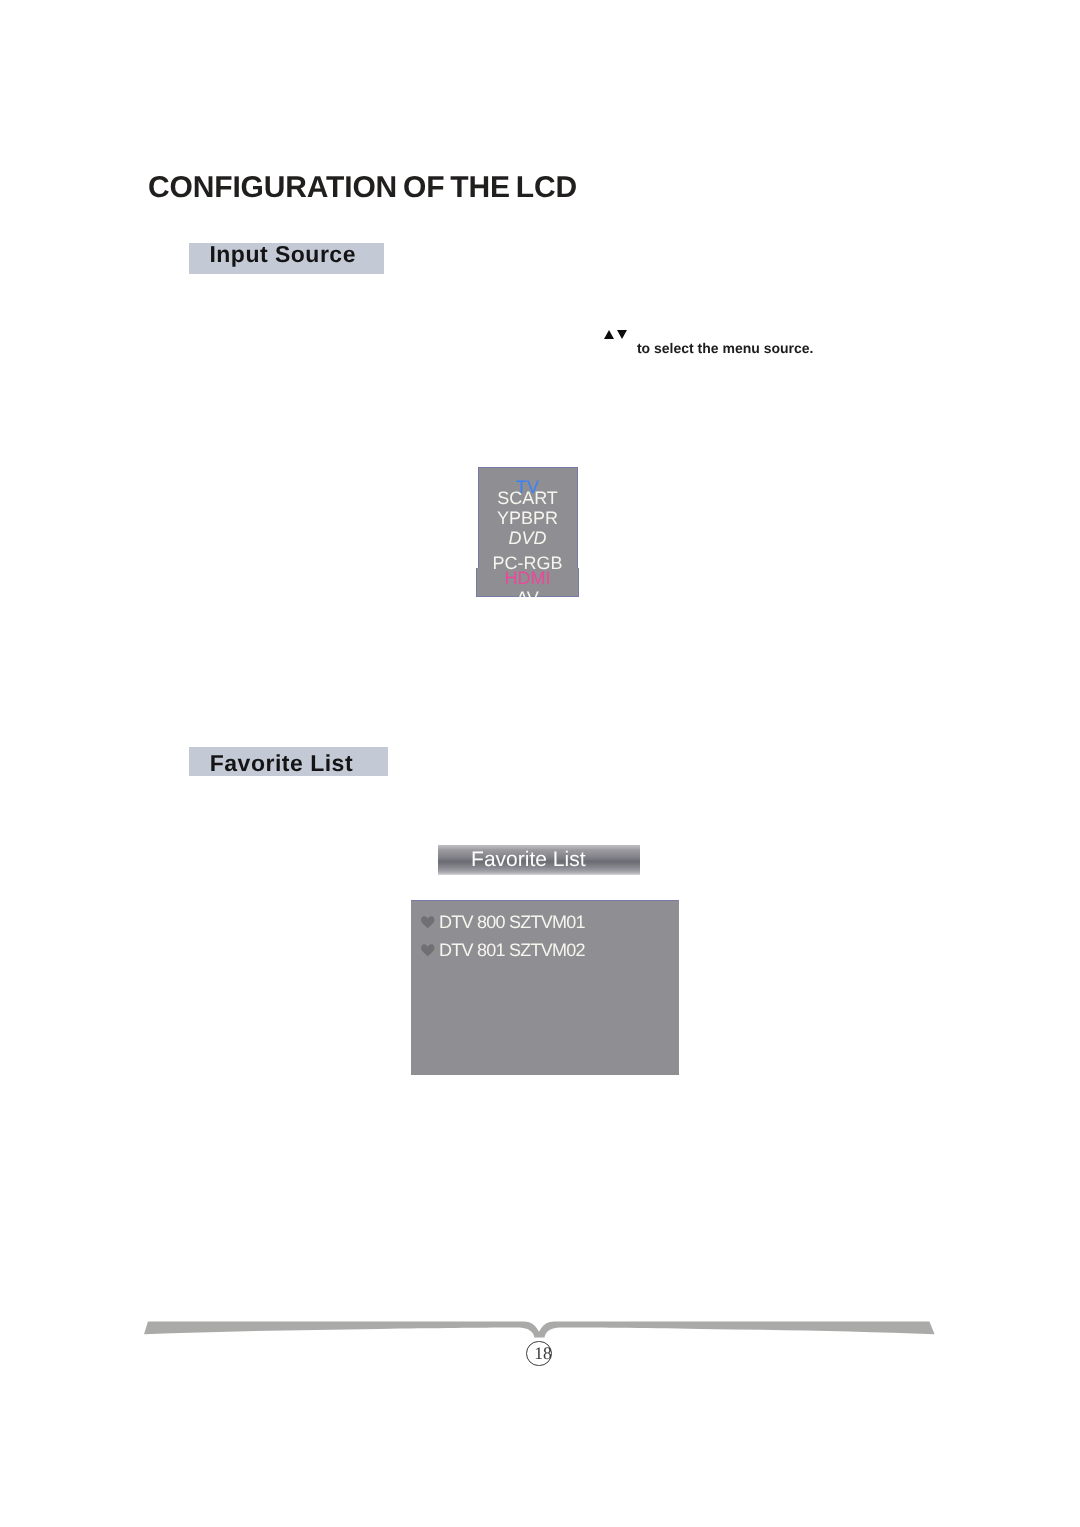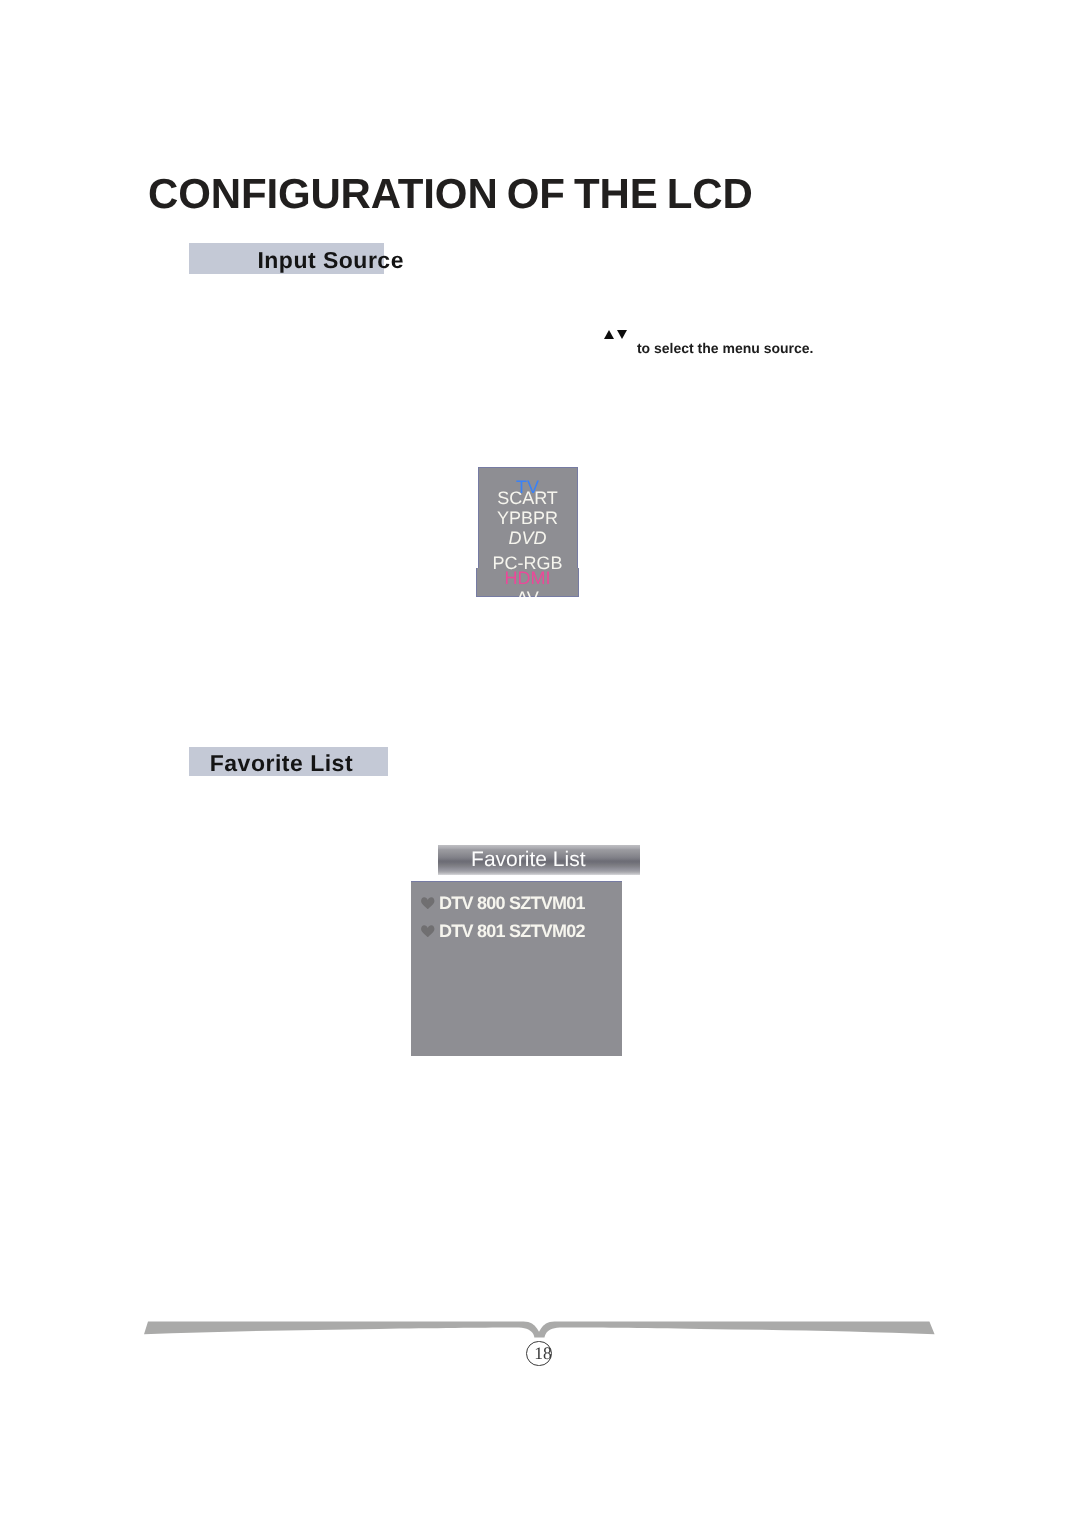--- a/index.html
+++ b/index.html
@@ -1,27 +1,27 @@
 <!DOCTYPE html>
 <html><head>
 <meta charset="utf-8">
 <style>
   html,body{margin:0;padding:0;}
   body{width:1080px;height:1527px;background:#ffffff;font-family:"Liberation Sans",sans-serif;overflow:hidden;position:relative;-webkit-font-smoothing:antialiased;text-rendering:geometricPrecision;}
   .page{position:absolute;inset:0;}
 
   
-  .page-title{position:absolute;left:148px;top:173px;font-size:42px;font-weight:bold;
+  .page-title{position:absolute;left:148px;top:173px;font-size:30px;font-weight:bold;
     letter-spacing:-0.15px;word-spacing:-2.3px;color:#211f1e;white-space:pre;line-height:1;}
 
   
   .sec-bar{position:absolute;background:#c4c9d6;}
   .sec-bar span{position:absolute;font-size:23px;font-weight:bold;color:#141414;letter-spacing:0.5px;white-space:pre;line-height:1;}
   #sec-input{left:189px;top:243px;width:194.5px;height:31.3px;}
-  #sec-input span{left:20.4px;top:6px;margin-left:48px;}
+  #sec-input span{left:20.4px;top:0;}
   #sec-fav{left:189.4px;top:746.6px;width:198.4px;height:29.3px;}
   #sec-fav span{left:20.4px;top:5.8px;}
 
   
   .body-line{position:absolute;font-size:18px;color:#1d1d1d;white-space:pre;line-height:1;}
   .body-line b{font-weight:bold;}
   #line1a{left:196px;top:324px;font-size:18px;}
   #line1b{left:633px;top:341px;font-size:14px;font-weight:bold;}
   #line2{left:196px;top:1167px;font-size:18.5px;word-spacing:0.7px;}
 
@@ -39,22 +39,22 @@
   #osd-src-clip{position:absolute;left:475.5px;top:467px;width:102.5px;height:129.5px;overflow:hidden;}
   .osd-item{position:absolute;left:0;width:104px;text-align:center;color:#f6f5ee;font-size:18px;
     line-height:1;white-space:pre;}
 
   
   #fav-title{position:absolute;left:438px;top:844.8px;width:201.8px;height:30.1px;}
   #fav-title .grad{position:absolute;inset:0;
     background:linear-gradient(to bottom,#bfbfc3 0%,#b0b0b5 8%,#a4a4aa 13%,#9a9aa0 16%,#949499 24%,#8b8b91 32%,#83838a 40%,#7a7a82 46%,#6f6f78 52%,#6d6d75 56%,#72727b 60%,#79797f 65%,#83838a 72%,#91919a 80%,#9f9fa5 87%,#b4b4b8 93%,#d8d8db 100%);}
   #fav-title span{position:absolute;left:33.1px;top:4.1px;color:#fdfdfd;font-size:21px;
     line-height:1;white-space:pre;}
-  #fav-body{position:absolute;left:411px;top:881px;width:211px;height:175px;background:#8e8e93;
-    border-top:1.2px solid #6d72a0;box-sizing:border-box;font-weight:bold;}
+  #fav-body{position:absolute;left:411px;top:900px;width:268px;height:175px;background:#8e8e93;
+    border-top:1.2px solid #6d72a0;box-sizing:border-box;}
   .fav-row{position:absolute;left:0;color:#f6f5ee;font-size:18px;letter-spacing:-0.75px;line-height:1;white-space:nowrap;}
   .heart{position:absolute;width:13.5px;height:12.5px;}
 
   
   #footer-swoosh{position:absolute;left:0;top:1280px;width:1080px;height:70px;}
   #pagenum{position:absolute;left:526.4px;top:1340.6px;width:25.6px;height:25.6px;}
   #pagenum .circ{position:absolute;inset:0;border:1.15px solid #3a3a3a;border-radius:50%;box-sizing:border-box;}
   #pagenum span{position:absolute;left:0;top:4.8px;width:25.6px;text-align:right;
     font-family:"Liberation Serif",serif;font-size:17.6px;line-height:1;color:#3a3a3a;letter-spacing:0.1px;}
 </style>

